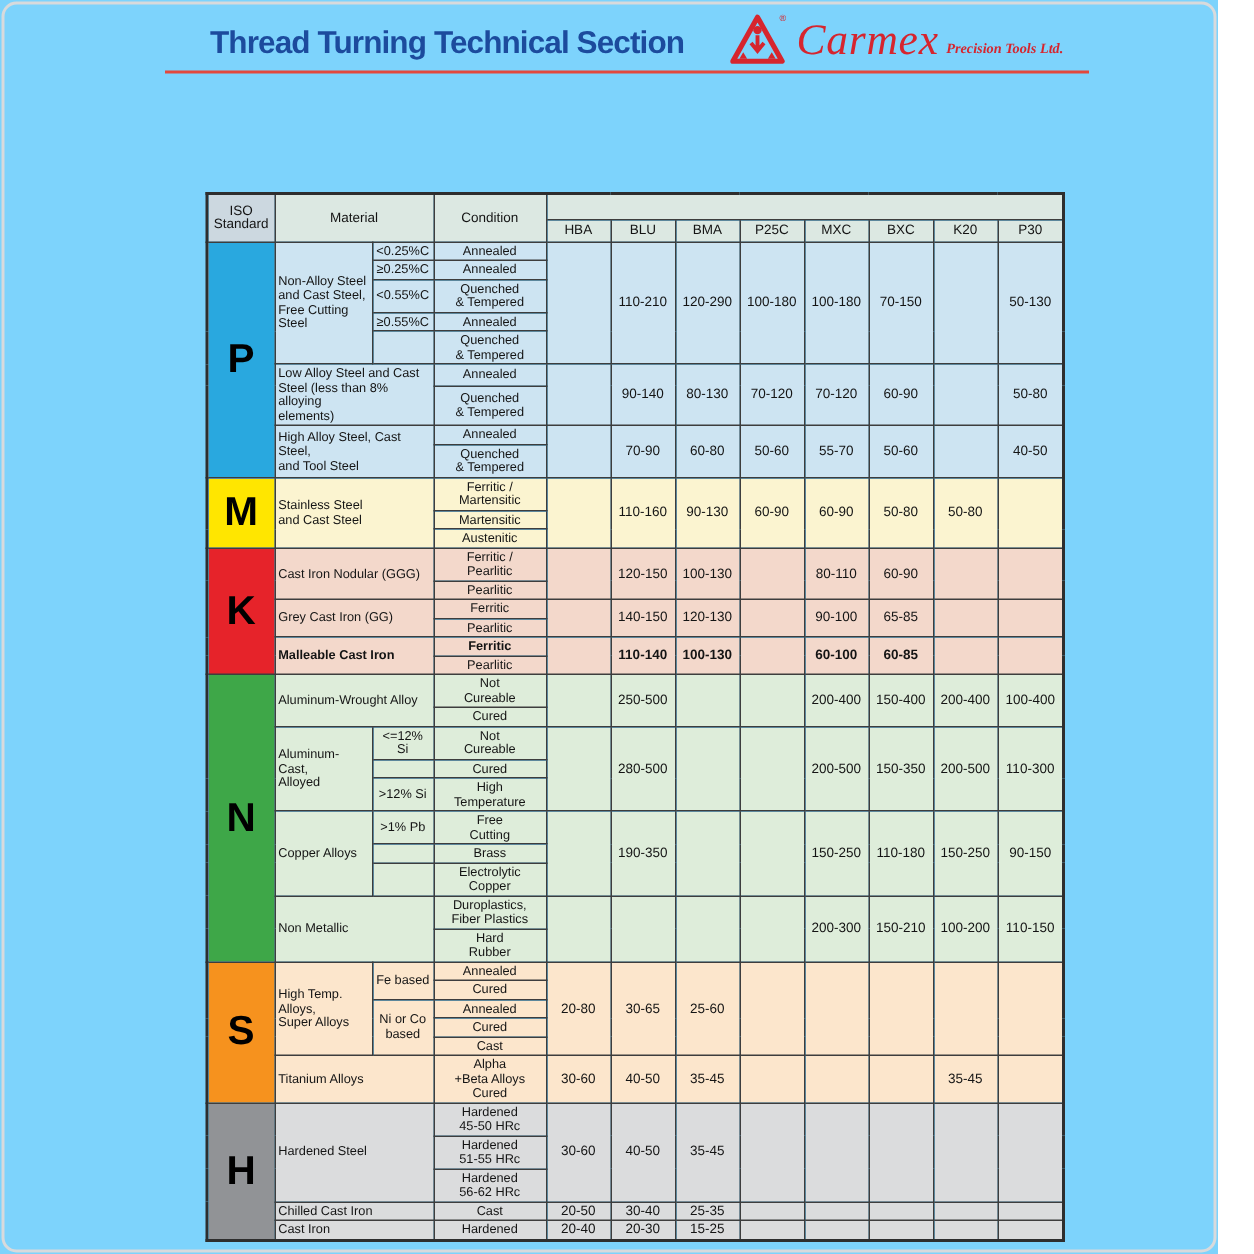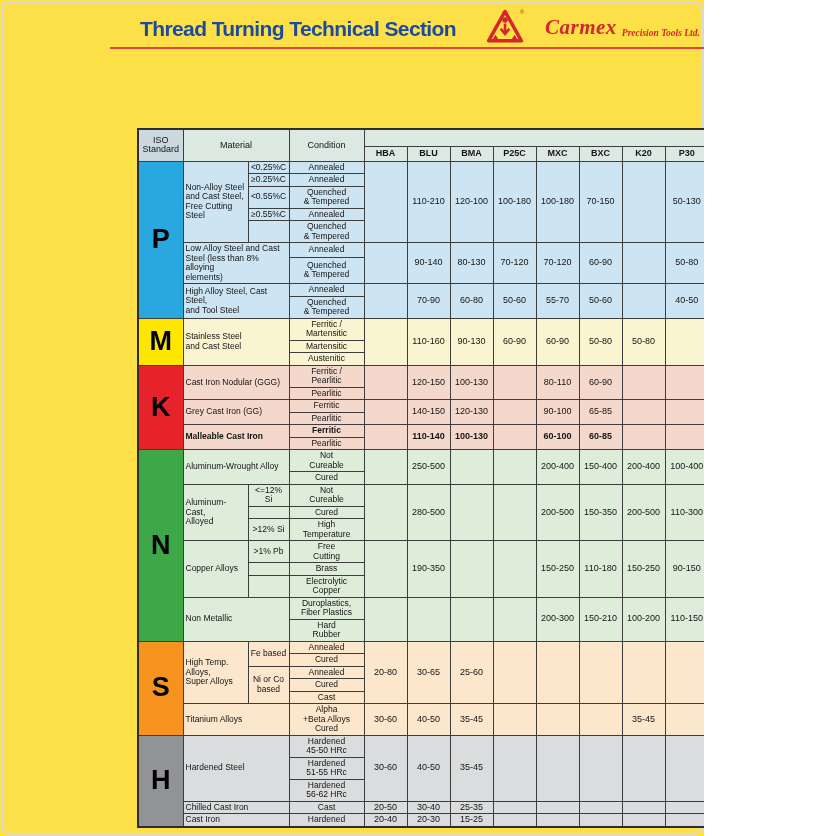--- a/index.html
+++ b/index.html
@@ -1,45 +1,45 @@
 <!DOCTYPE html>
 <html><head>
 <meta charset="utf-8">
 <style>
   html,body{margin:0;padding:0;background:#ffffff;}
-  .page{position:relative;width:704px;height:836px;background:#fde047;
+  .page{position:relative;width:812px;height:836px;background:#7dd3fc;
         font-family:"Liberation Sans",sans-serif;overflow:hidden;}
   .frame{position:absolute;inset:1px;border:2px solid #d8dadc;border-radius:10px;pointer-events:none;}
 
   
   .hdr-title{position:absolute;left:140px;top:17px;font-size:21px;font-weight:bold;
              color:#1c4b9d;letter-spacing:-0.6px;}
   .red-rule{position:absolute;left:110px;top:47px;width:616px;height:2px;background:#e2483d;}
   .logo{position:absolute;left:486px;top:8px;display:flex;align-items:center;}
   .logo .tri{width:38px;height:38px;}
-  .logo .brand{font-family:"Liberation Serif",serif;font-style:italic;font-weight:bold;
-               font-size:21px;color:#d6252e;letter-spacing:0.5px;margin-left:21px;}
+  .logo .brand{font-family:"Liberation Serif",serif;font-style:italic;font-weight:normal;
+               font-size:29px;color:#d6252e;letter-spacing:0.5px;margin-left:7px;}
   .logo .tagline{font-family:"Liberation Serif",serif;font-style:italic;font-weight:bold;
                  font-size:9.5px;color:#d6252e;margin:12px 0 0 5px;}
 
   
   .title{position:absolute;left:0;top:88px;width:100%;text-align:center;
          font-size:19.5px;font-weight:bold;font-style:italic;color:#164a9c;letter-spacing:-0.3px;}
 
   
   #speed-table{position:absolute;left:137px;top:128px;width:571px;border-collapse:collapse;
                table-layout:fixed;color:#141414;text-align:center;font-size:8.5px;line-height:9.5px;
                border:2px solid #2e2e2e;}
   #speed-table th,#speed-table td{border:1px solid #3d3d3d;padding:1px 2px;vertical-align:middle;
                white-space:pre-line;overflow:hidden;}
   #speed-table thead tr:first-child{height:17px;padding-left:32px;}
   #speed-table thead tr:last-child{height:15px;}
   .th-head{background:#dce8e2;font-weight:normal;font-size:9px;}
   .th-iso{background:#ccd8e0;font-weight:normal;font-size:9px;}
-  .th-grade{background:#dce8e2;font-weight:bold;font-size:9px;}
+  .th-grade{background:#dce8e2;font-weight:normal;font-size:9px;}
   #speed-table tbody td{background:var(--bg,#fff);}
   td.letter{font-size:27px;font-weight:bold;color:#000;}
   td.mat{text-align:left;padding-left:4px;font-size:8.5px;}
   td.sub{font-size:8.5px;}
   td.cond{font-size:8.5px;}
   td.val{font-size:9px;}
 </style>
 </head>
 <body>
 
@@ -101,21 +101,21 @@
       <tbody>
         <tr style="--bg: #cde4f2; height: 12.5px;">
           <td class="letter" rowspan="9" style="background: rgb(41, 168, 223);">P</td>
           <td class="mat" rowspan="5">Non-Alloy Steel
 and Cast Steel,
 Free Cutting Steel</td>
           <td class="sub" rowspan="1">&lt;0.25%C</td>
           <td class="cond">Annealed</td>
           <td class="val" rowspan="5"></td>
           <td class="val" rowspan="5">110-210</td>
-          <td class="val" rowspan="5">120-100</td>
+          <td class="val" rowspan="5">120-290</td>
           <td class="val" rowspan="5">100-180</td>
           <td class="val" rowspan="5">100-180</td>
           <td class="val" rowspan="5">70-150</td>
           <td class="val" rowspan="5"></td>
           <td class="val" rowspan="5">50-130</td>
         </tr>
         <tr style="--bg: #cde4f2; height: 12.5px;">
           <td class="sub" rowspan="1">≥0.25%C</td>
           <td class="cond">Annealed</td>
         </tr>

